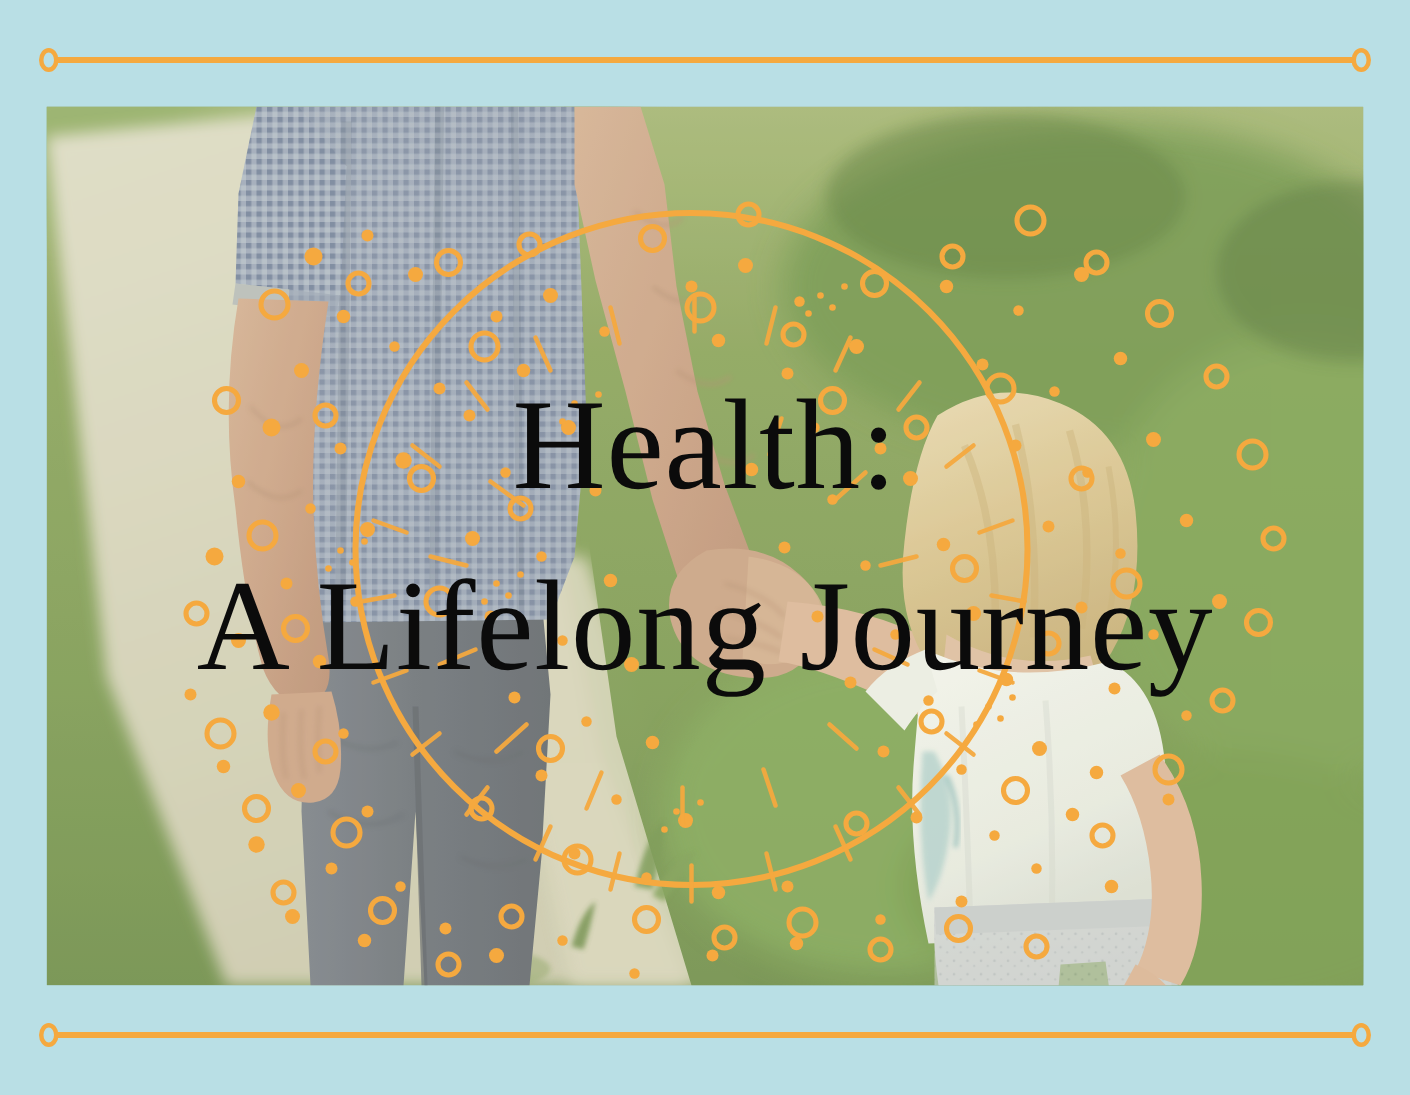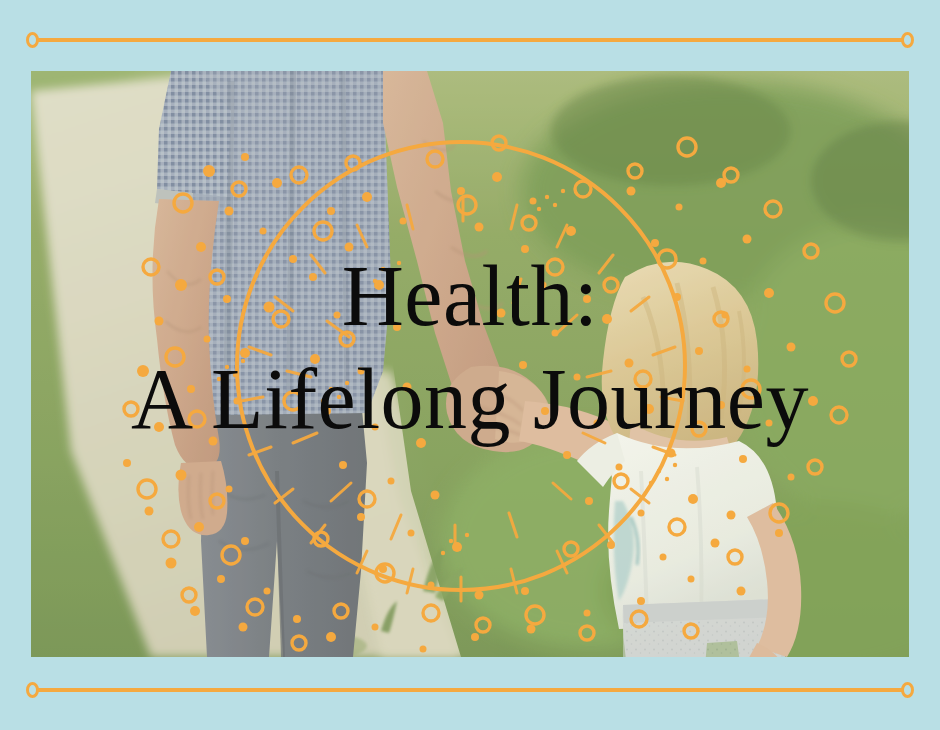--- a/index.html
+++ b/index.html
@@ -75,21 +75,21 @@
     z-index: 6;
     pointer-events: none;
   }
   .headline .l1,
   .headline .l2 {
     display: block;
     font-size: 86px;
     font-weight: 400;
     font-family: "Liberation Serif", "DejaVu Serif", serif;
   }
-  .headline .l2 { margin-top: 14px; }
+  .headline .l2 { margin-top: 32px; }
 </style>
 </head>
 <body>
 
 <div id="poster">
   <div class="bg-fill"></div>
 
   <div class="rule rule-top">
     <span class="ring left"></span>
     <span class="bar"></span>

